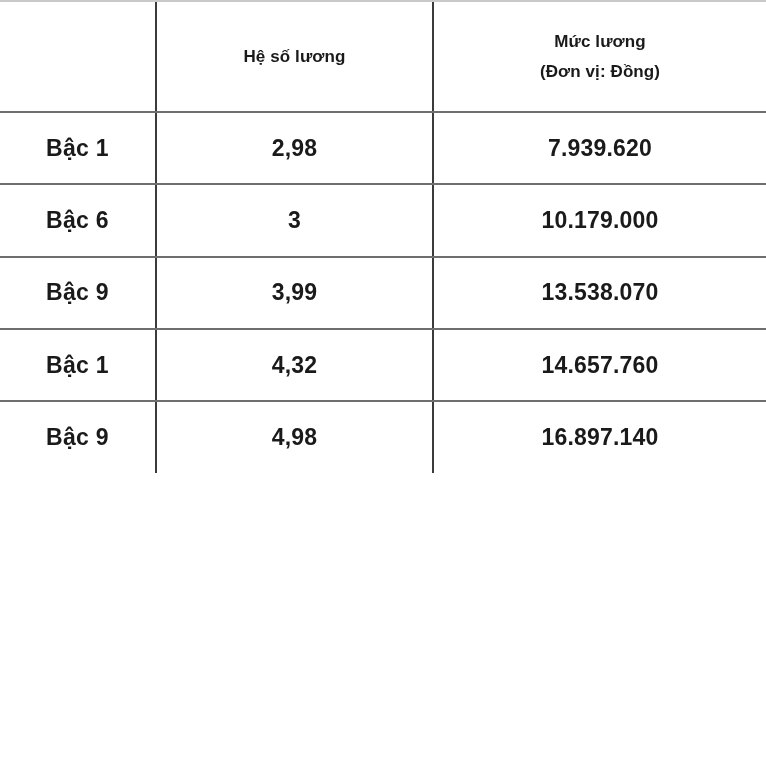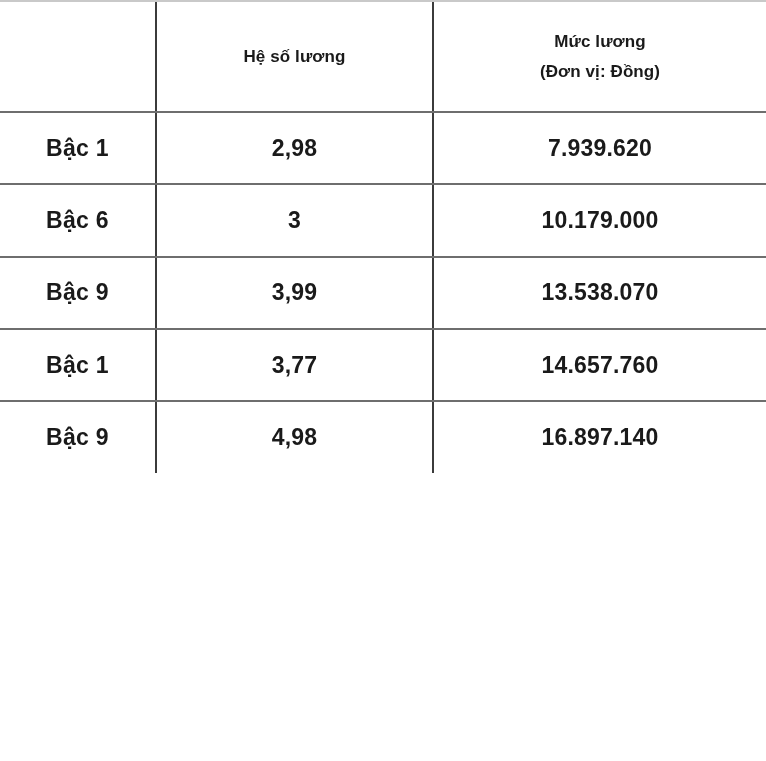--- a/index.html
+++ b/index.html
@@ -113,21 +113,21 @@
           <td class="cell-coef">3</td>
           <td class="cell-amount">10.179.000</td>
         </tr>
         <tr>
           <td class="cell-rank">Bậc 9</td>
           <td class="cell-coef">3,99</td>
           <td class="cell-amount">13.538.070</td>
         </tr>
         <tr>
           <td class="cell-rank">Bậc 1</td>
-          <td class="cell-coef">3,77</td>
+          <td class="cell-coef">4,32</td>
           <td class="cell-amount">14.657.760</td>
         </tr>
         <tr>
           <td class="cell-rank">Bậc 9</td>
           <td class="cell-coef">4,98</td>
           <td class="cell-amount">16.897.140</td>
         </tr>
       </tbody>
   </table>
 </div>

